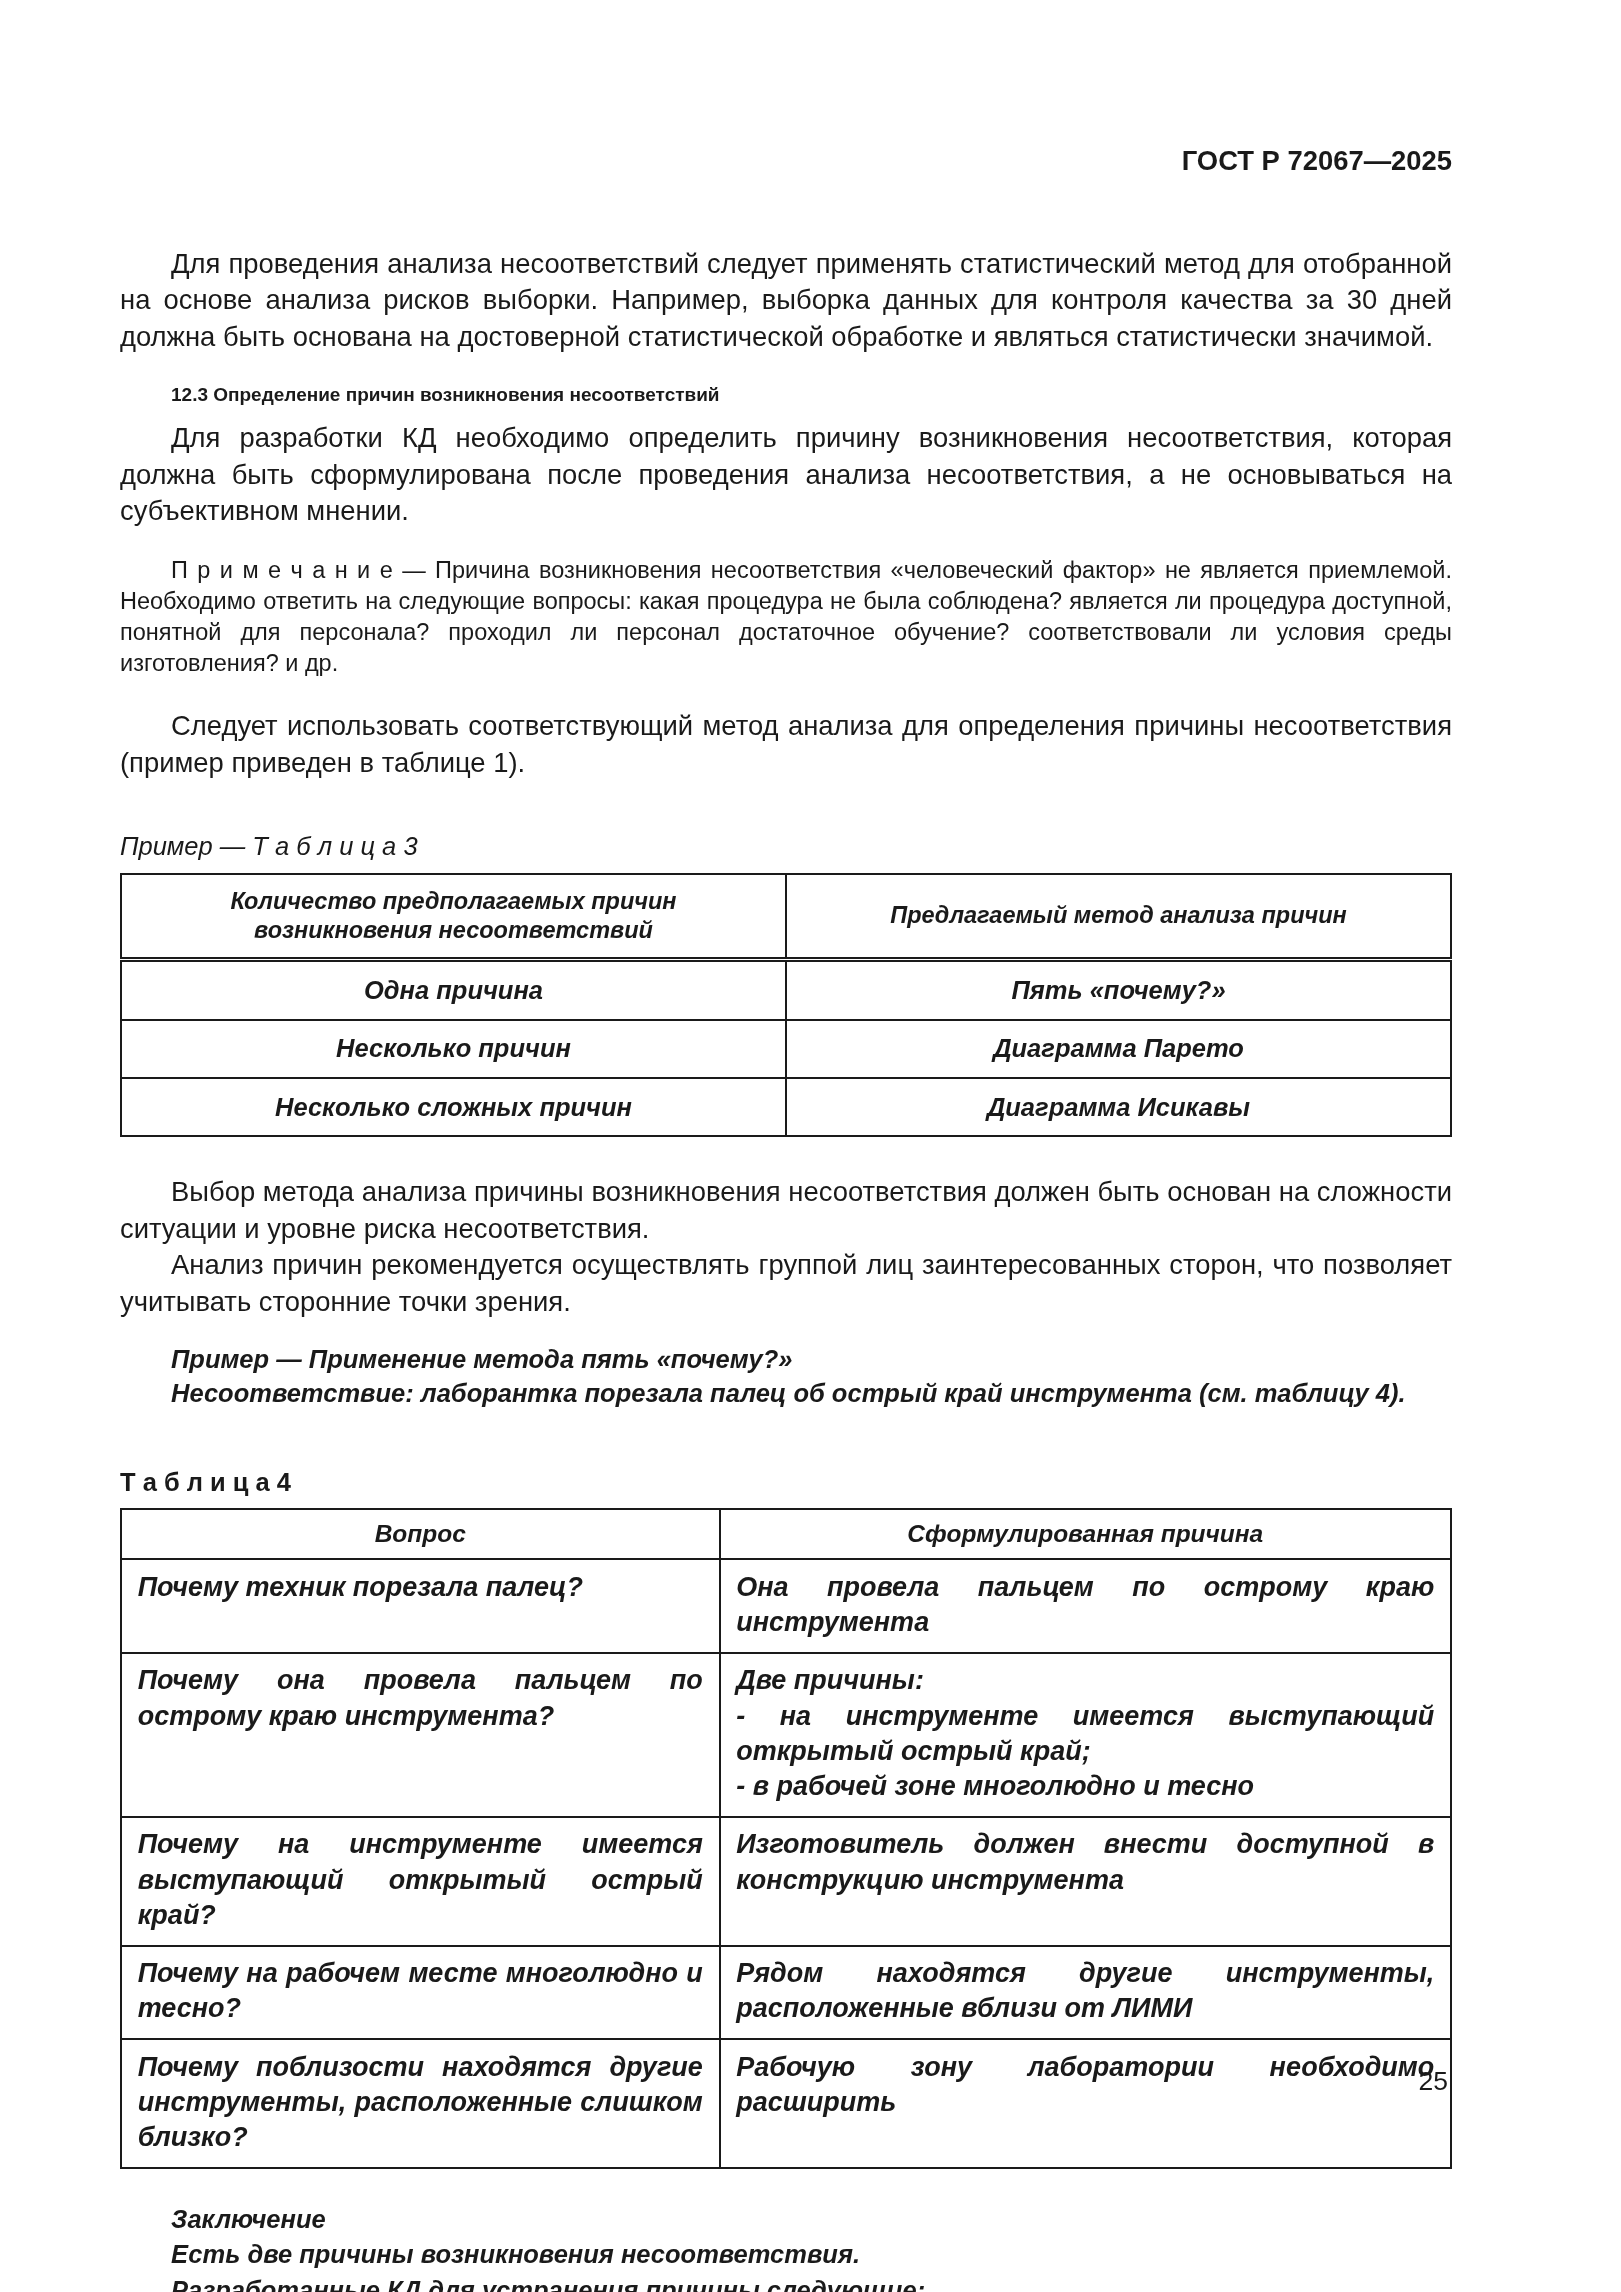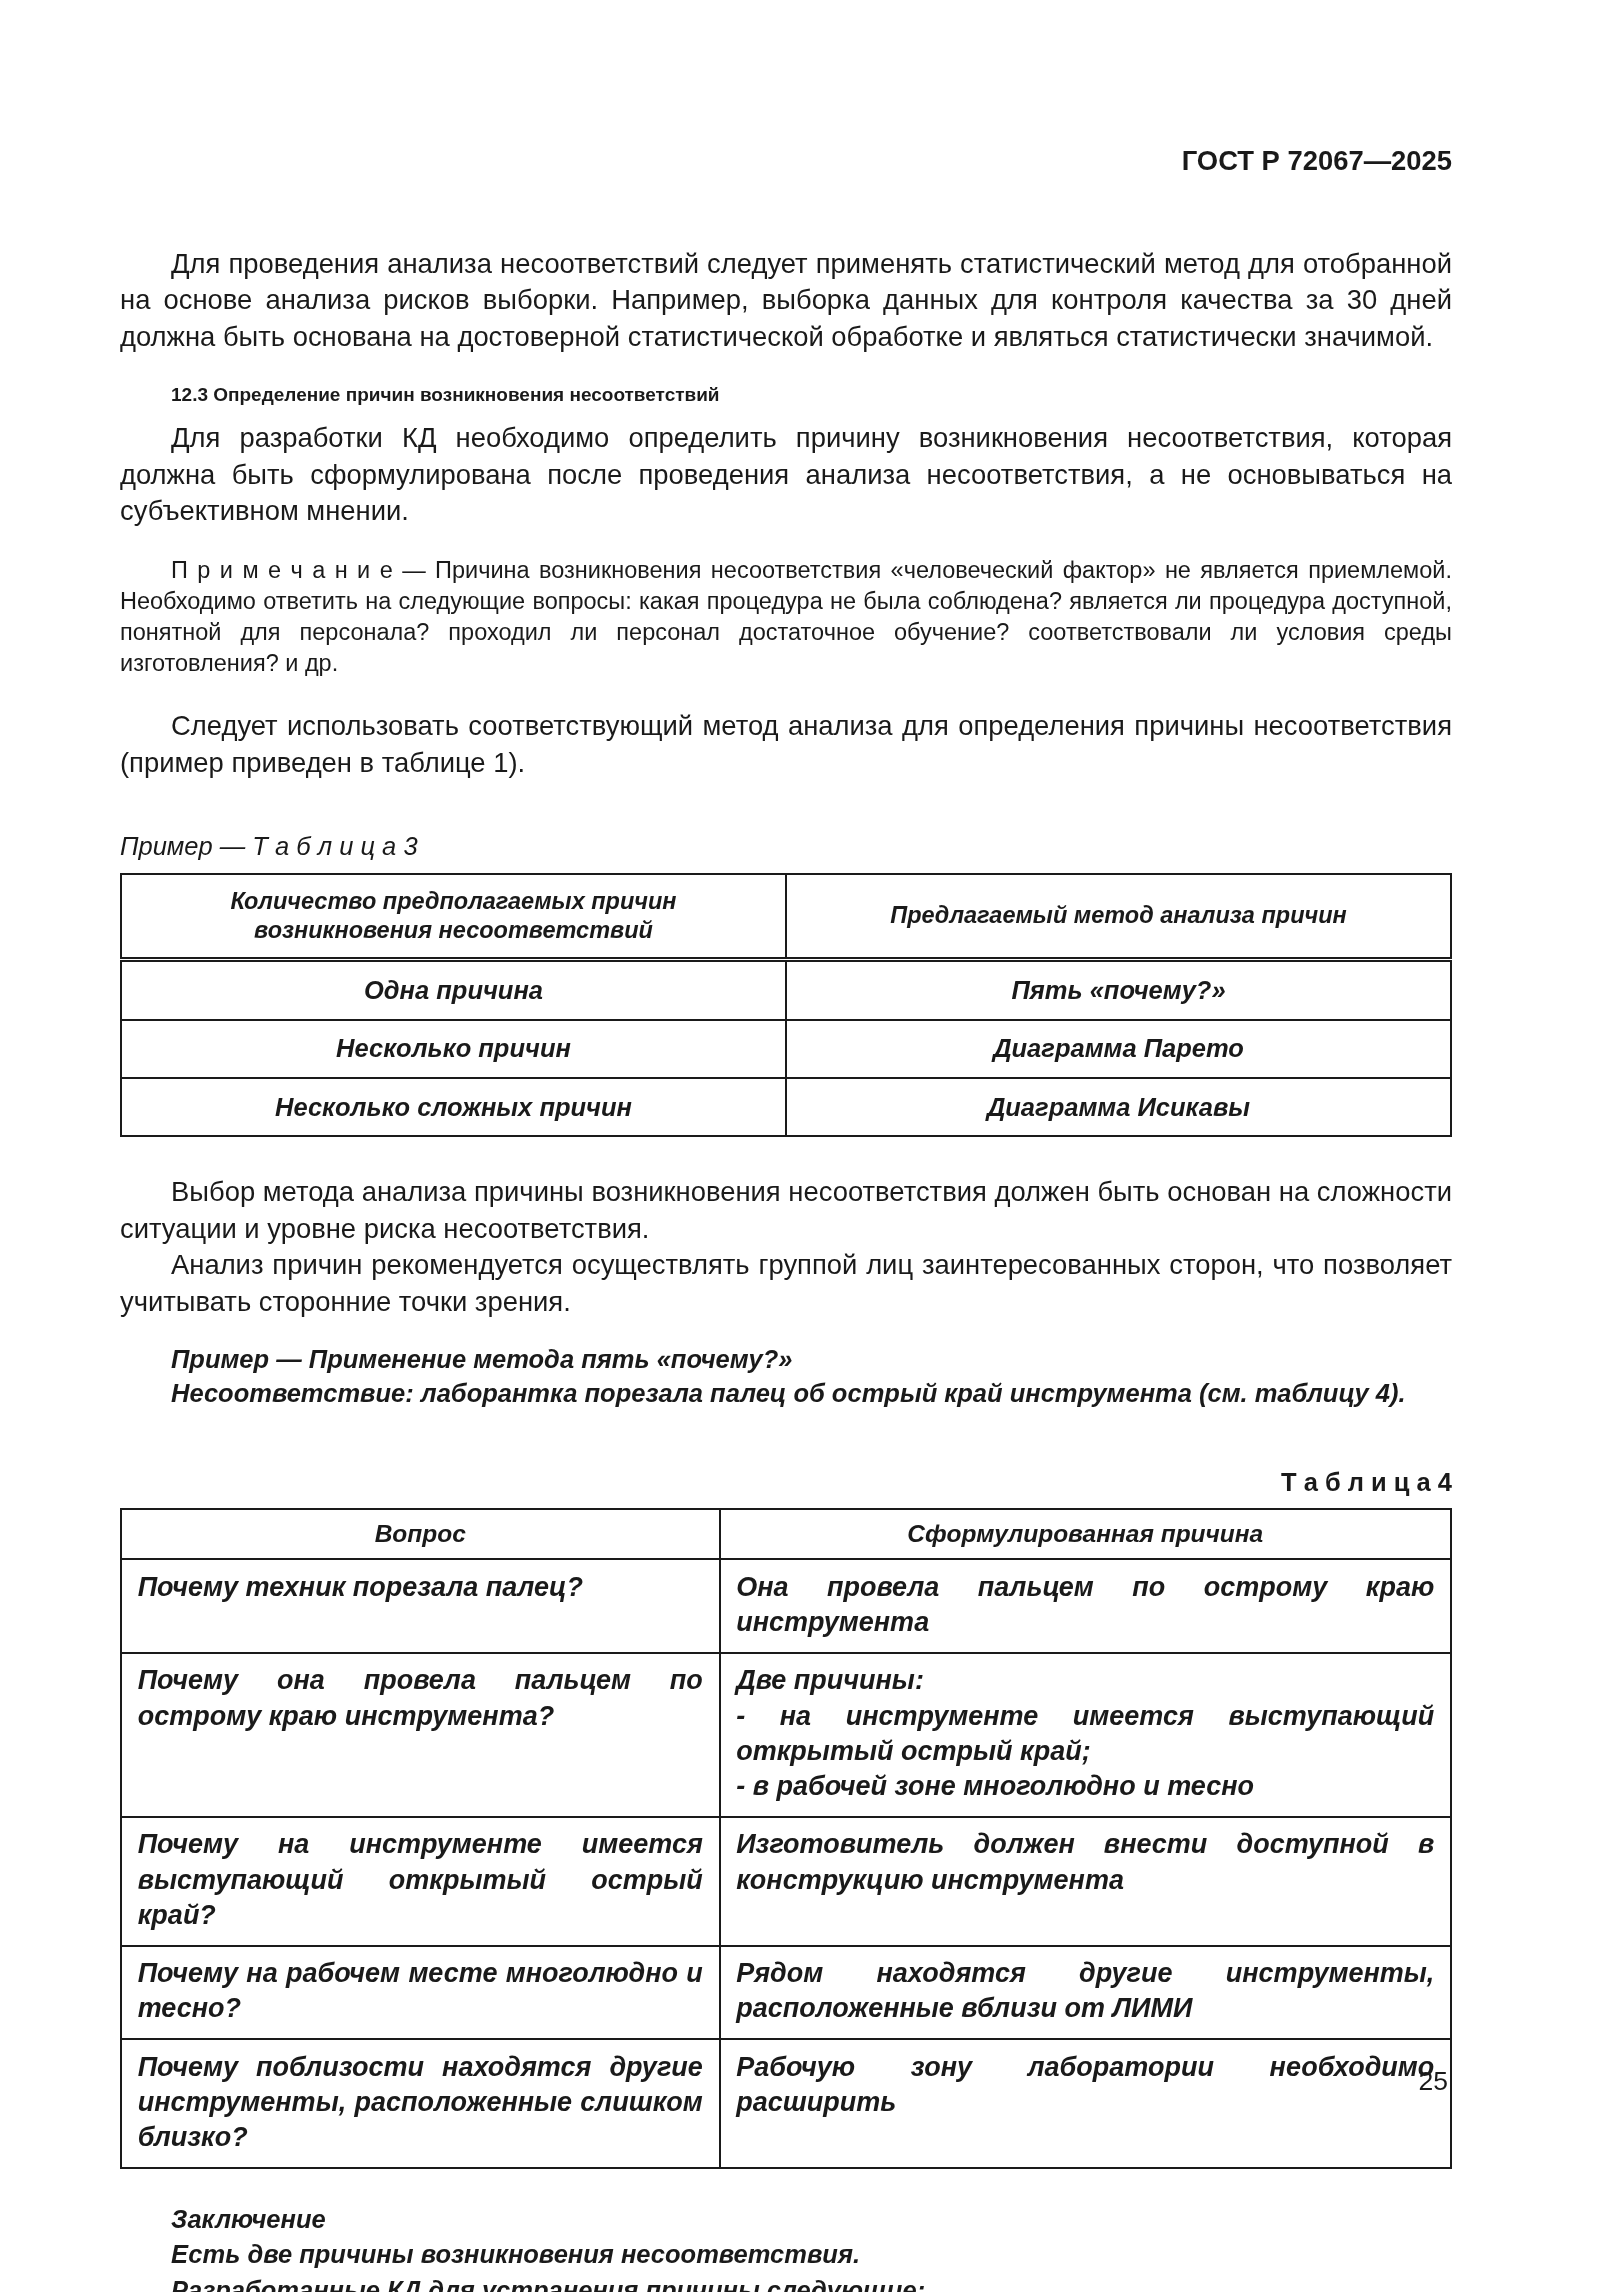--- a/index.html
+++ b/index.html
@@ -48,21 +48,20 @@
     margin-bottom: 11.8px;
   }
   .example-caption {
     font-weight: normal;
     font-style: italic;
     margin-top: 51px;
   }
   .t4-caption {
     font-weight: bold;
     margin-top: 57px;
-    text-align: right;
   }
   table {
     width: 100%;
     border-collapse: collapse;
     border: 2.9px solid #1a1a1a;
     table-layout: fixed;
   }
   th, td {
     border: 2px solid #1a1a1a;
     font-weight: bold;

